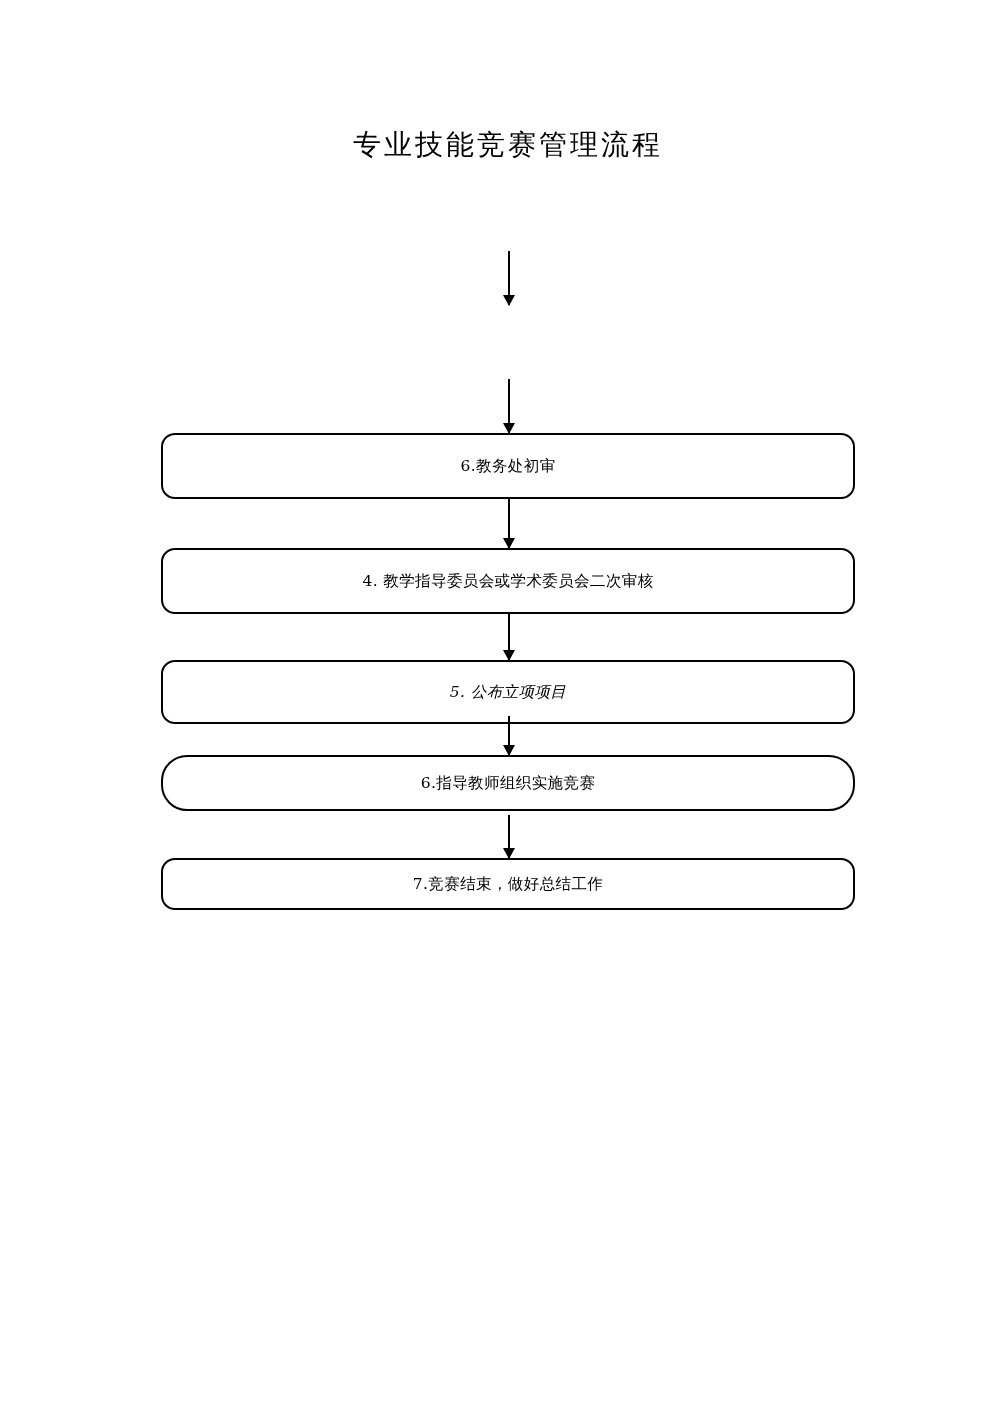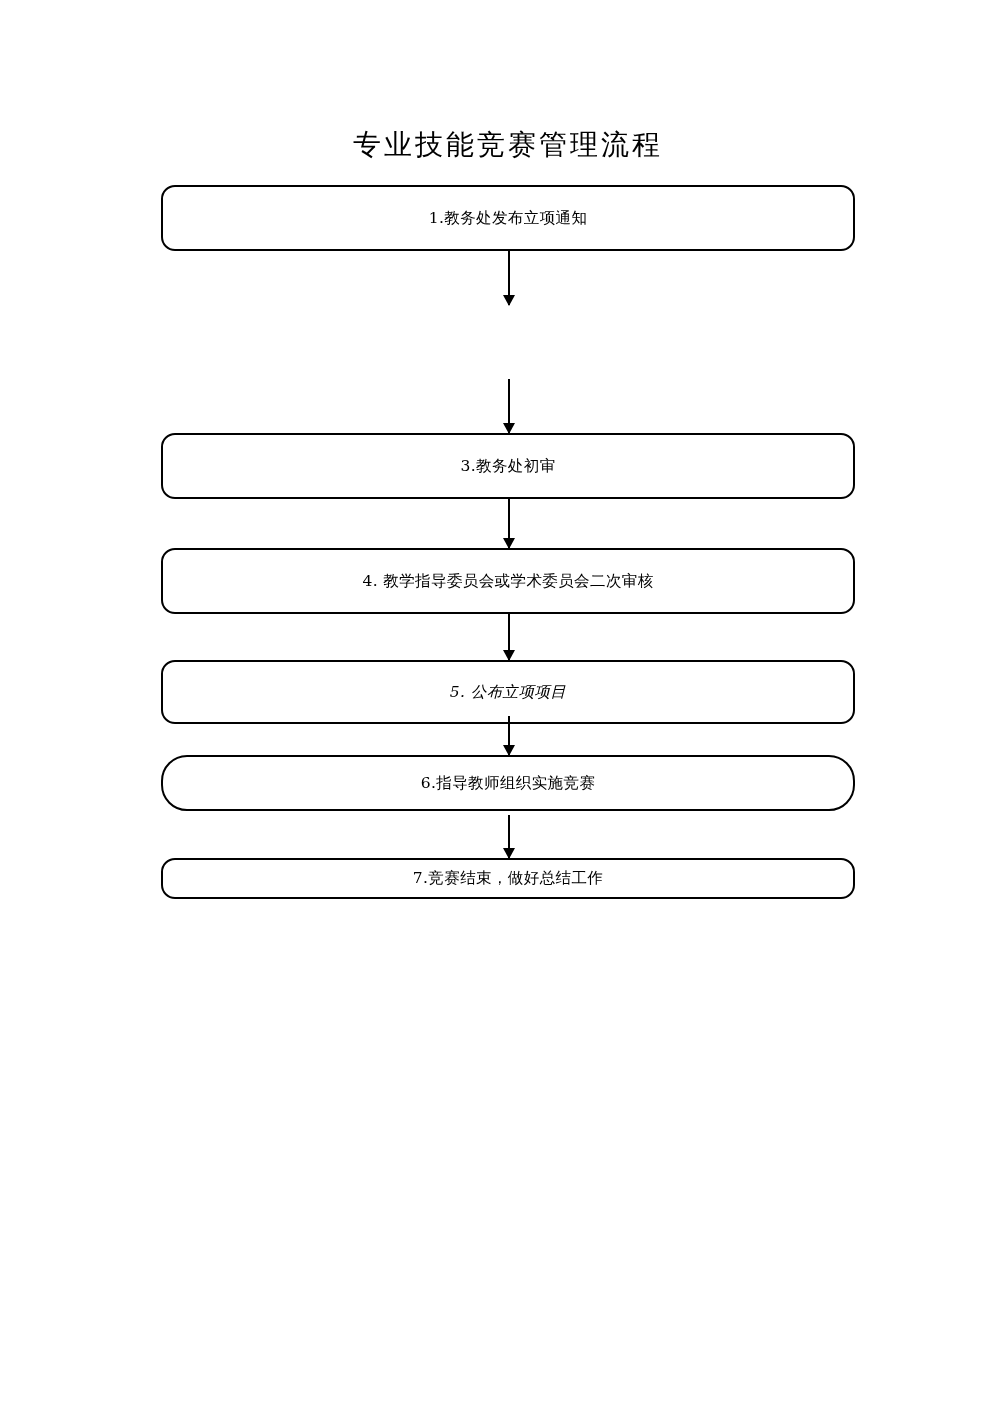--- a/index.html
+++ b/index.html
@@ -75,21 +75,21 @@
     word-break: break-word;
   }
 
   
   .node-1 { top: 0px;   height: 66px; }
   .node-2 { top: 120px; height: 74px; }
   .node-3 { top: 248px; height: 66px; }
   .node-4 { top: 363px; height: 66px; }
   .node-5 { top: 475px; height: 64px; font-style: italic; }
   .node-6 { top: 570px; height: 56px; border-radius: 26px; }
-  .node-7 { top: 673px; height: 41px; }
+  .node-7 { top: 673px; height: 52px; }
 
   
   .connector {
     position: absolute;
     left: 347px;           
     width: 2px;
     background: #000000;
   }
   .connector .arrowhead {
     position: absolute;
@@ -111,35 +111,32 @@
 </style>
 </head>
 <body>
 
 <div class="page">
 
   <div class="doc-title">专业技能竞赛管理流程</div>
 
   <div class="flow">
 
-    <div class="node node-1">
-      <span class="node-label">1.教务处发布立项通知</span>
-    </div>
 
     <div class="connector conn-1">
       <span class="arrowhead"></span>
     </div>
 
 
     <div class="connector conn-2">
       <span class="arrowhead"></span>
     </div>
 
     <div class="node node-3">
-      <span class="node-label">3.教务处初审</span>
+      <span class="node-label">6.教务处初审</span>
     </div>
 
     <div class="connector conn-3">
       <span class="arrowhead"></span>
     </div>
 
     <div class="node node-4">
       <span class="node-label">4. 教学指导委员会或学术委员会二次审核</span>
     </div>
 

